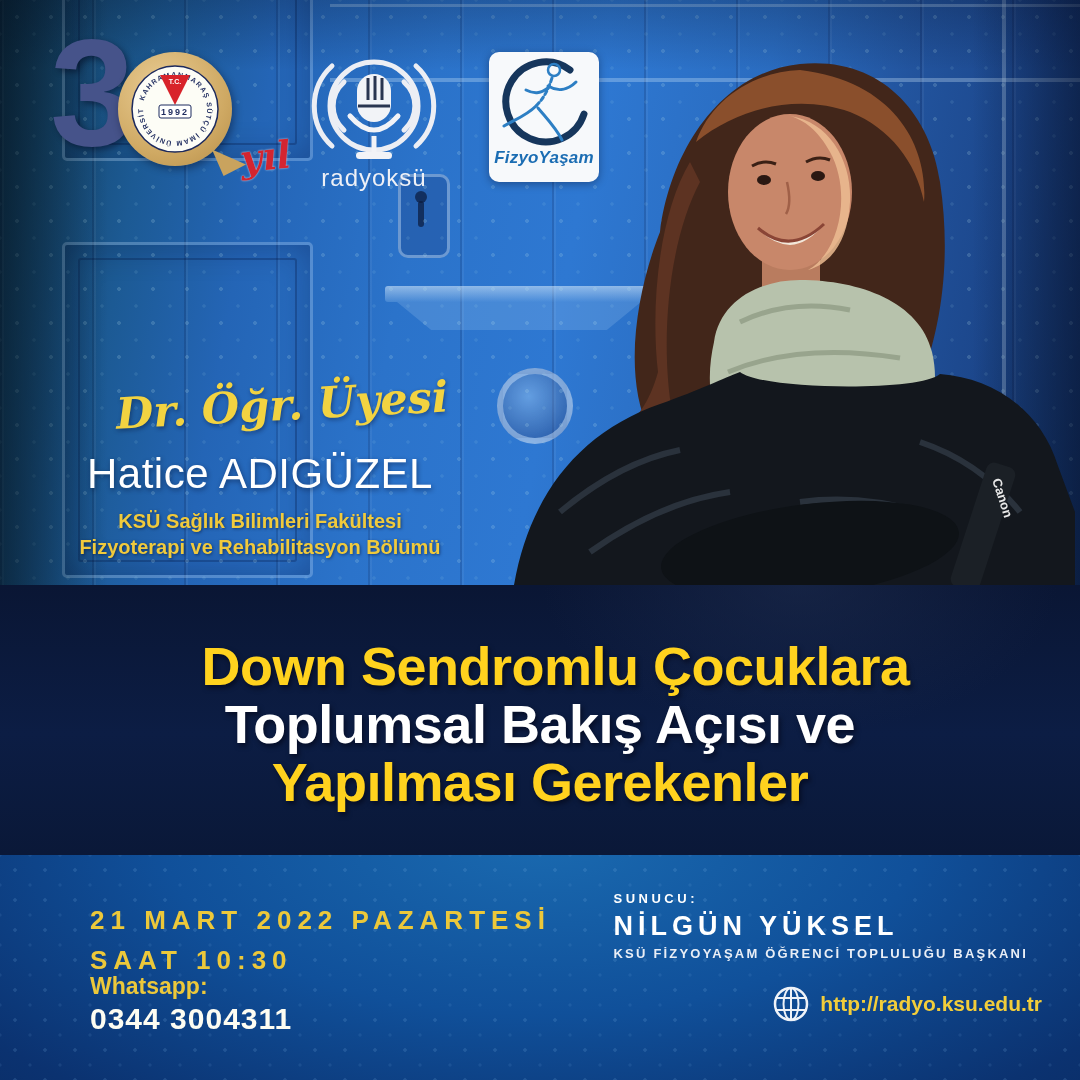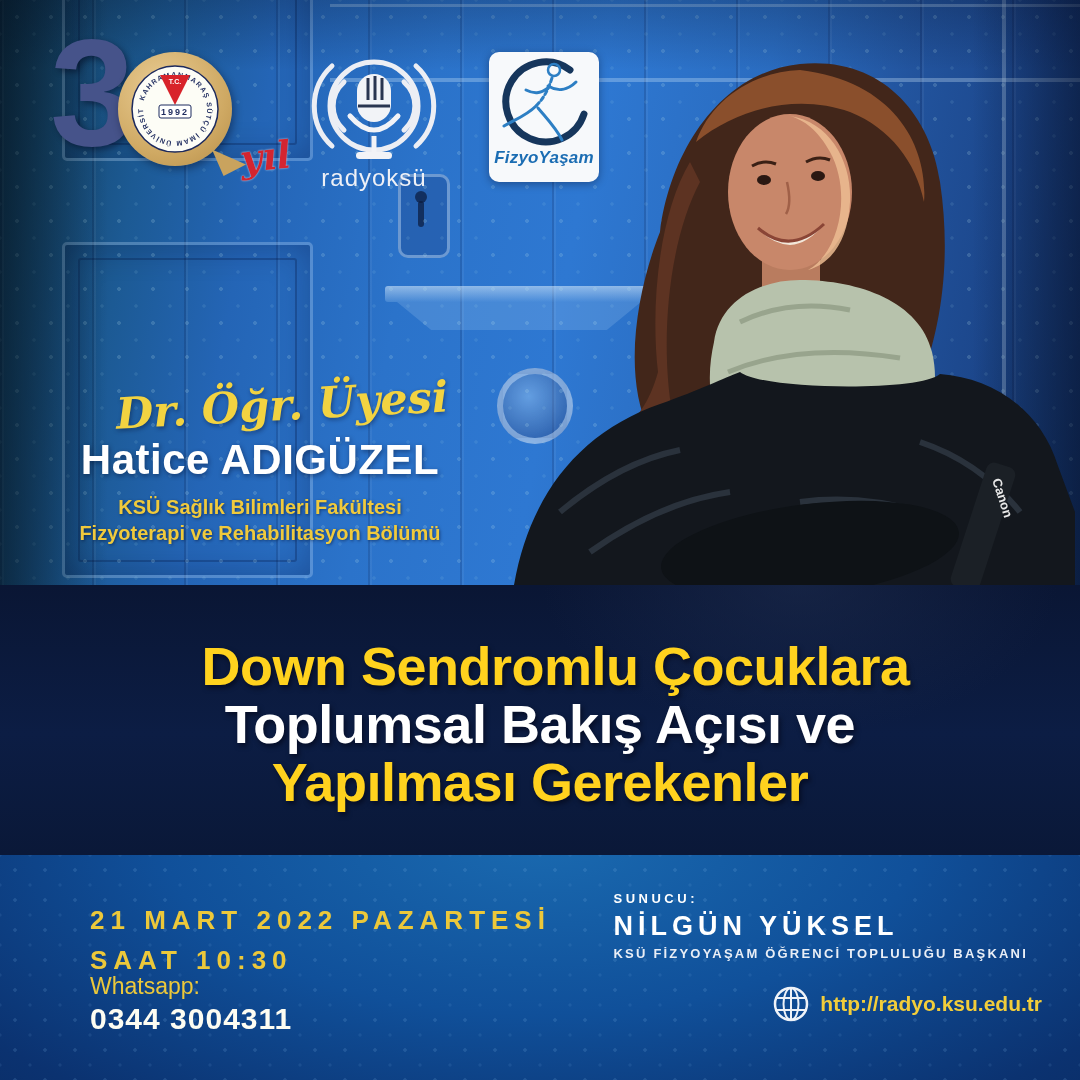--- a/index.html
+++ b/index.html
@@ -48,21 +48,21 @@
   .anniv-yil{position:absolute;left:190px;top:104px;font-family:"DejaVu Serif",serif;font-style:italic;
       font-weight:700;font-size:38px;color:#d42530;transform:rotate(-6deg);text-shadow:0 0 2px rgba(255,255,255,.8);}
   .logo-radyo{position:absolute;left:298px;top:34px;width:152px;height:164px;}
   .logo-fizyo{position:absolute;left:489px;top:52px;width:110px;height:130px;background:#f7f9fb;
       border-radius:10px;box-shadow:0 2px 8px rgba(0,0,20,.35);display:flex;flex-direction:column;align-items:center;}
   .fizyo-label{font-size:17px;font-weight:700;font-style:italic;color:#1b6db3;margin-top:-4px;letter-spacing:.2px;}
   
   .speaker{position:absolute;left:20px;top:380px;width:480px;text-align:center;z-index:12;}
   .speaker-script{font-family:"DejaVu Serif",serif;font-style:italic;font-weight:700;font-size:43px;
       color:#f2d341;transform:rotate(-3deg);margin-left:44px;text-shadow:1px 2px 4px rgba(0,10,40,.4);}
-  .speaker-name{margin-top:6px;font-size:42px;font-weight:700;color:#fff;letter-spacing:.5px;
+  .speaker-name{margin-top:20px;font-size:42px;font-weight:400;color:#fff;letter-spacing:.5px;
       text-shadow:1px 2px 5px rgba(0,10,40,.45);}
   .speaker-faculty,.speaker-dept{font-size:20px;font-weight:700;color:#f0ca3c;line-height:26px;
       text-shadow:1px 1px 3px rgba(0,10,40,.5);}
   .speaker-faculty{margin-top:10px;}
   
   .title-band{position:absolute;left:0;top:585px;width:1080px;height:270px;z-index:8;
       background:linear-gradient(180deg,#0a1634 0%,#0c1d44 55%,#0a1838 100%);}
   .title-sil{position:absolute;left:540px;top:0;width:520px;height:150px;
       background:radial-gradient(ellipse at 50% 0%,rgba(30,45,80,.55),transparent 70%);}
   .title-line{position:relative;text-align:center;font-size:54px;font-weight:800;line-height:58px;
@@ -78,21 +78,21 @@
       radial-gradient(rgba(130,185,235,.11) 1.3px,transparent 1.9px);
       background-size:30px 30px,30px 30px;background-position:0 0,15px 15px;}
   .sched{position:absolute;left:90px;top:38px;color:#ecc83a;}
   .sched-date{font-size:26px;font-weight:700;letter-spacing:6px;margin-top:12px;}
   .sched-time{font-size:26px;font-weight:700;letter-spacing:6px;margin-top:9px;}
   .host{position:absolute;right:52px;top:36px;text-align:left;color:#fff;}
   .host-label{font-size:13px;font-weight:700;letter-spacing:3.5px;}
   .host-name{font-size:27px;font-weight:700;letter-spacing:5px;margin-top:5px;}
   .host-title{font-size:13px;font-weight:700;letter-spacing:2.2px;margin-top:4px;color:#e9eef6;}
   .whatsapp{position:absolute;left:90px;top:118px;}
-  .wa-label{font-size:23px;font-weight:400;color:#ecc83a;}
+  .wa-label{font-size:23px;font-weight:700;color:#ecc83a;}
   .wa-number{font-size:30px;font-weight:800;color:#fdfdf2;letter-spacing:1px;margin-top:2px;}
   .fm-badge{position:absolute;left:400px;top:125px;width:283px;height:52px;border-radius:15px;
       background:#ffd41f;box-shadow:0 3px 7px rgba(0,5,25,.45);display:flex;align-items:center;justify-content:center;}
   .fm-text{font-size:30px;font-weight:800;color:#14396b;letter-spacing:1px;}
   .website{position:absolute;right:38px;top:130px;display:flex;align-items:center;}
   .web-text{font-size:21px;font-weight:700;color:#f2cd3a;margin-left:10px;}
 </style>
 </head>
 <body>
 

